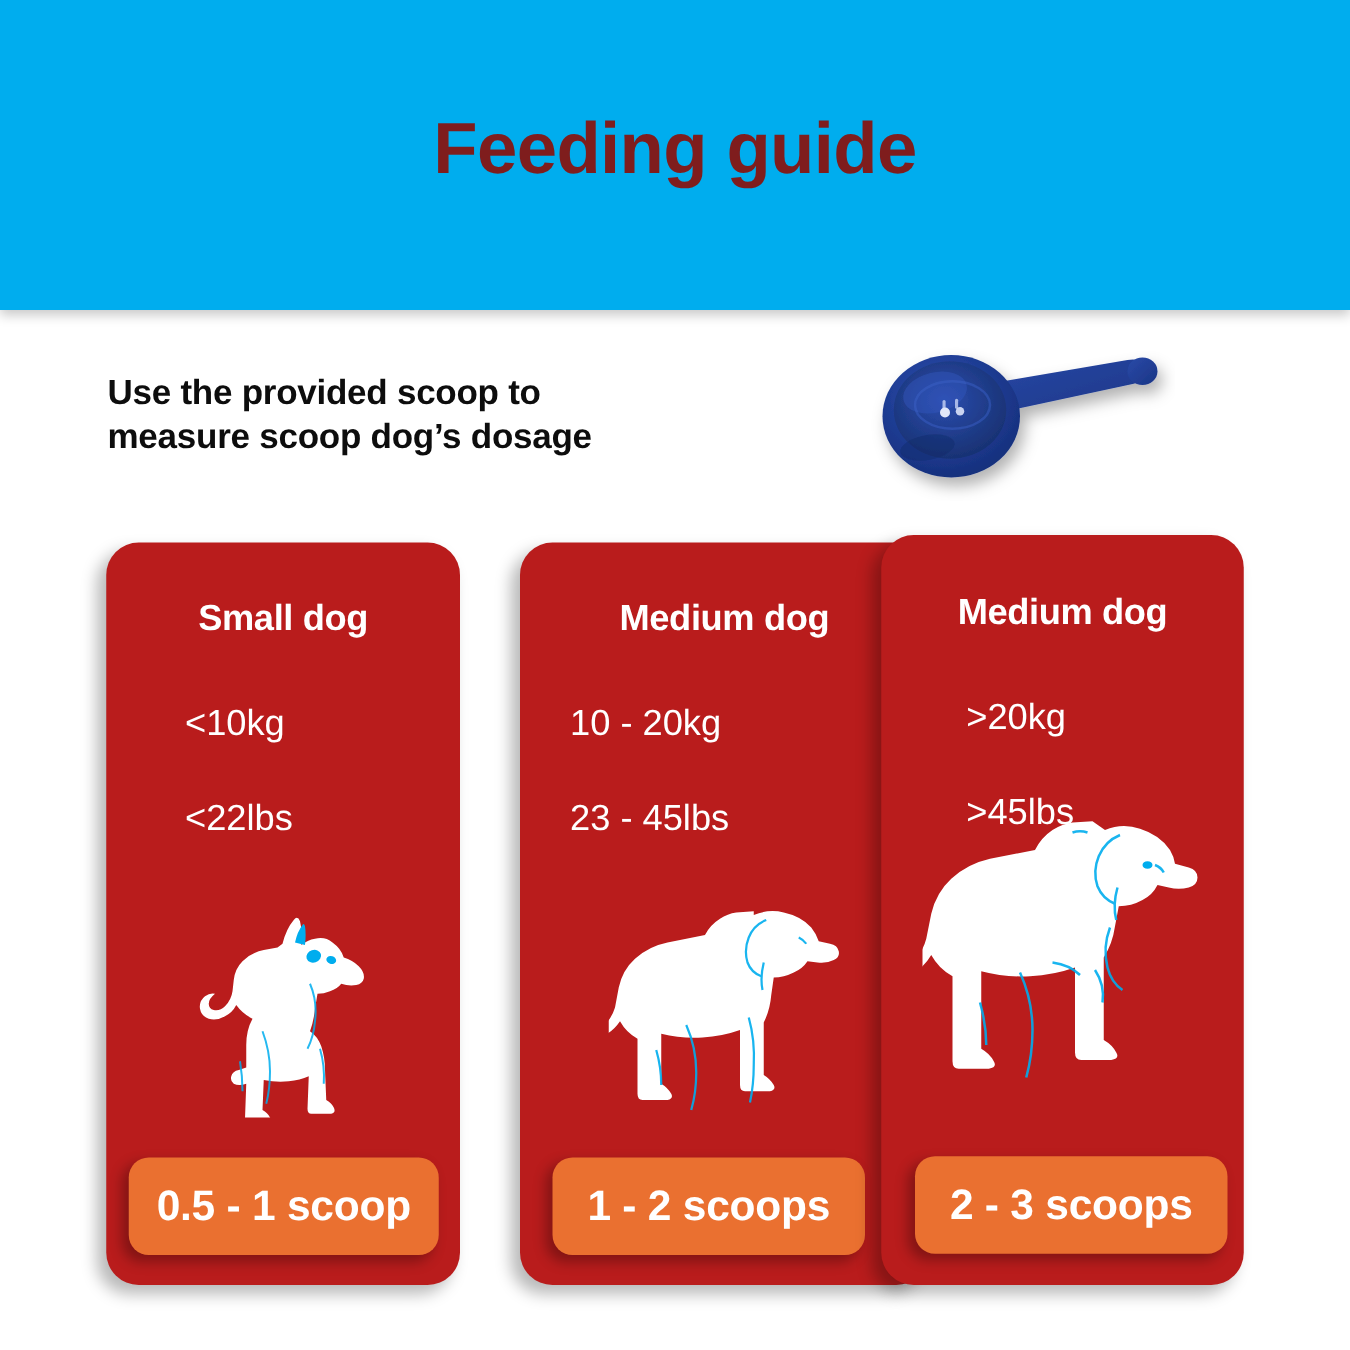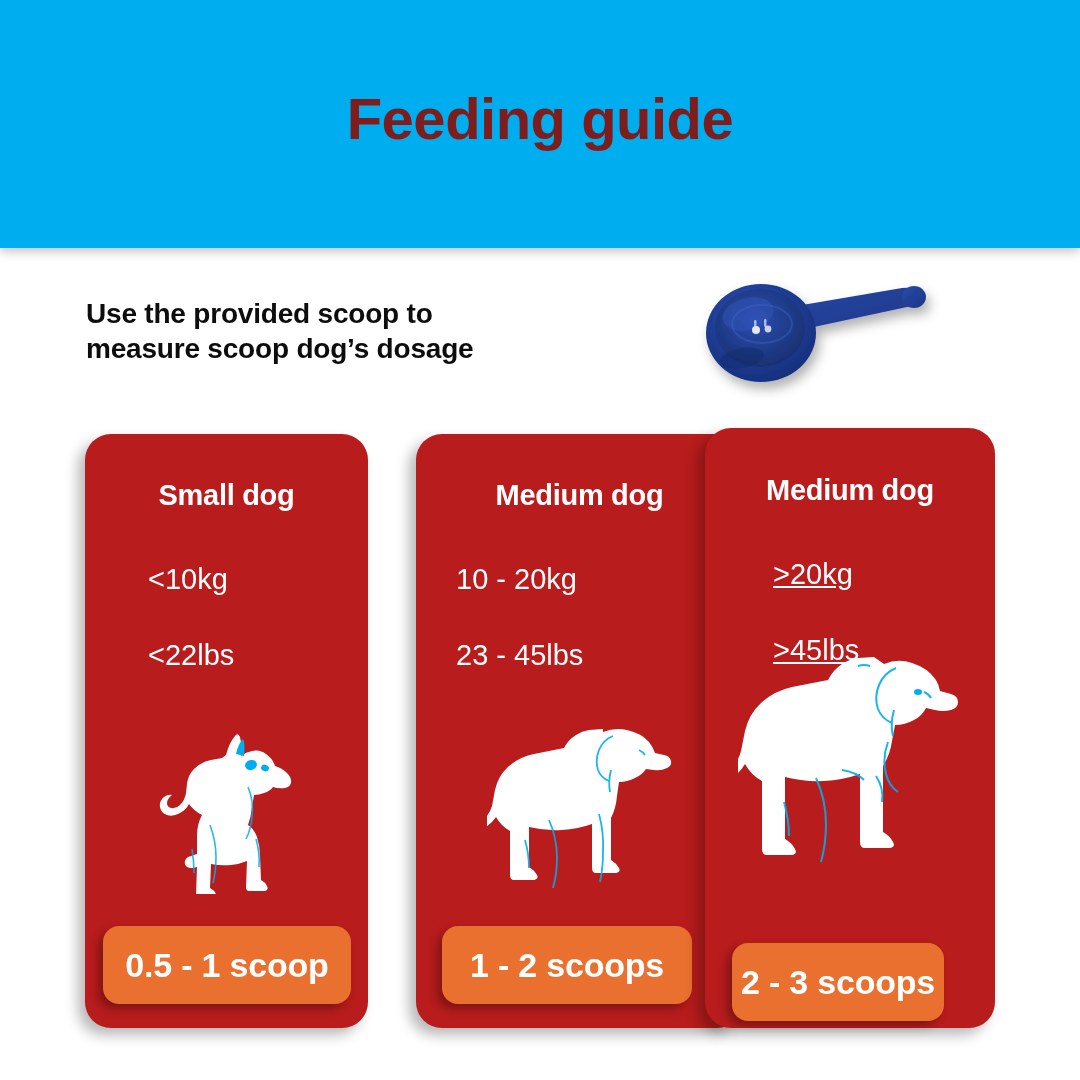--- a/index.html
+++ b/index.html
@@ -82,21 +82,21 @@
   .weights{
     position:absolute;
     color:#ffffff;
     font-size:29px;
     font-weight:normal;
     line-height:1.33;
     letter-spacing:0px;
   }
   .card-0 .weights{ left:63px; top:89px; }
   .card-1 .weights{ left:40px; top:89px; }
-  .card-2 .weights{ left:68px; top:90px;text-decoration:underline; }
+  .card-2 .weights{ left:68px; top:90px; }
   .weights span{ display:block;margin-top:37px; }
 
   
   .dog-art{
     position:absolute;
     left:0; right:0;
     display:flex;
     justify-content:center;
     align-items:flex-end;
   }
@@ -113,21 +113,21 @@
     display:flex;
     align-items:center;
     justify-content:center;
     color:#ffffff;
     font-size:34px;
     font-weight:bold;
     letter-spacing:-0.2px;
   }
   .card-0 .scoop-btn{ left:18px; top:492px; width:248px; height:78px; }
   .card-1 .scoop-btn{ left:26px; top:492px; width:250px; height:78px; }
-  .card-2 .scoop-btn{ left:27px; top:515px; width:212px; height:78px; }
+  .card-2 .scoop-btn{ left:27px; top:497px; width:250px; height:78px; }
 </style>
 </head>
 <body>
 
 <div id="header">
   <div id="header-title">Feeding guide</div>
 </div>
 
 <div id="subtitle">
   <span class="l1">Use the provided scoop to</span>

